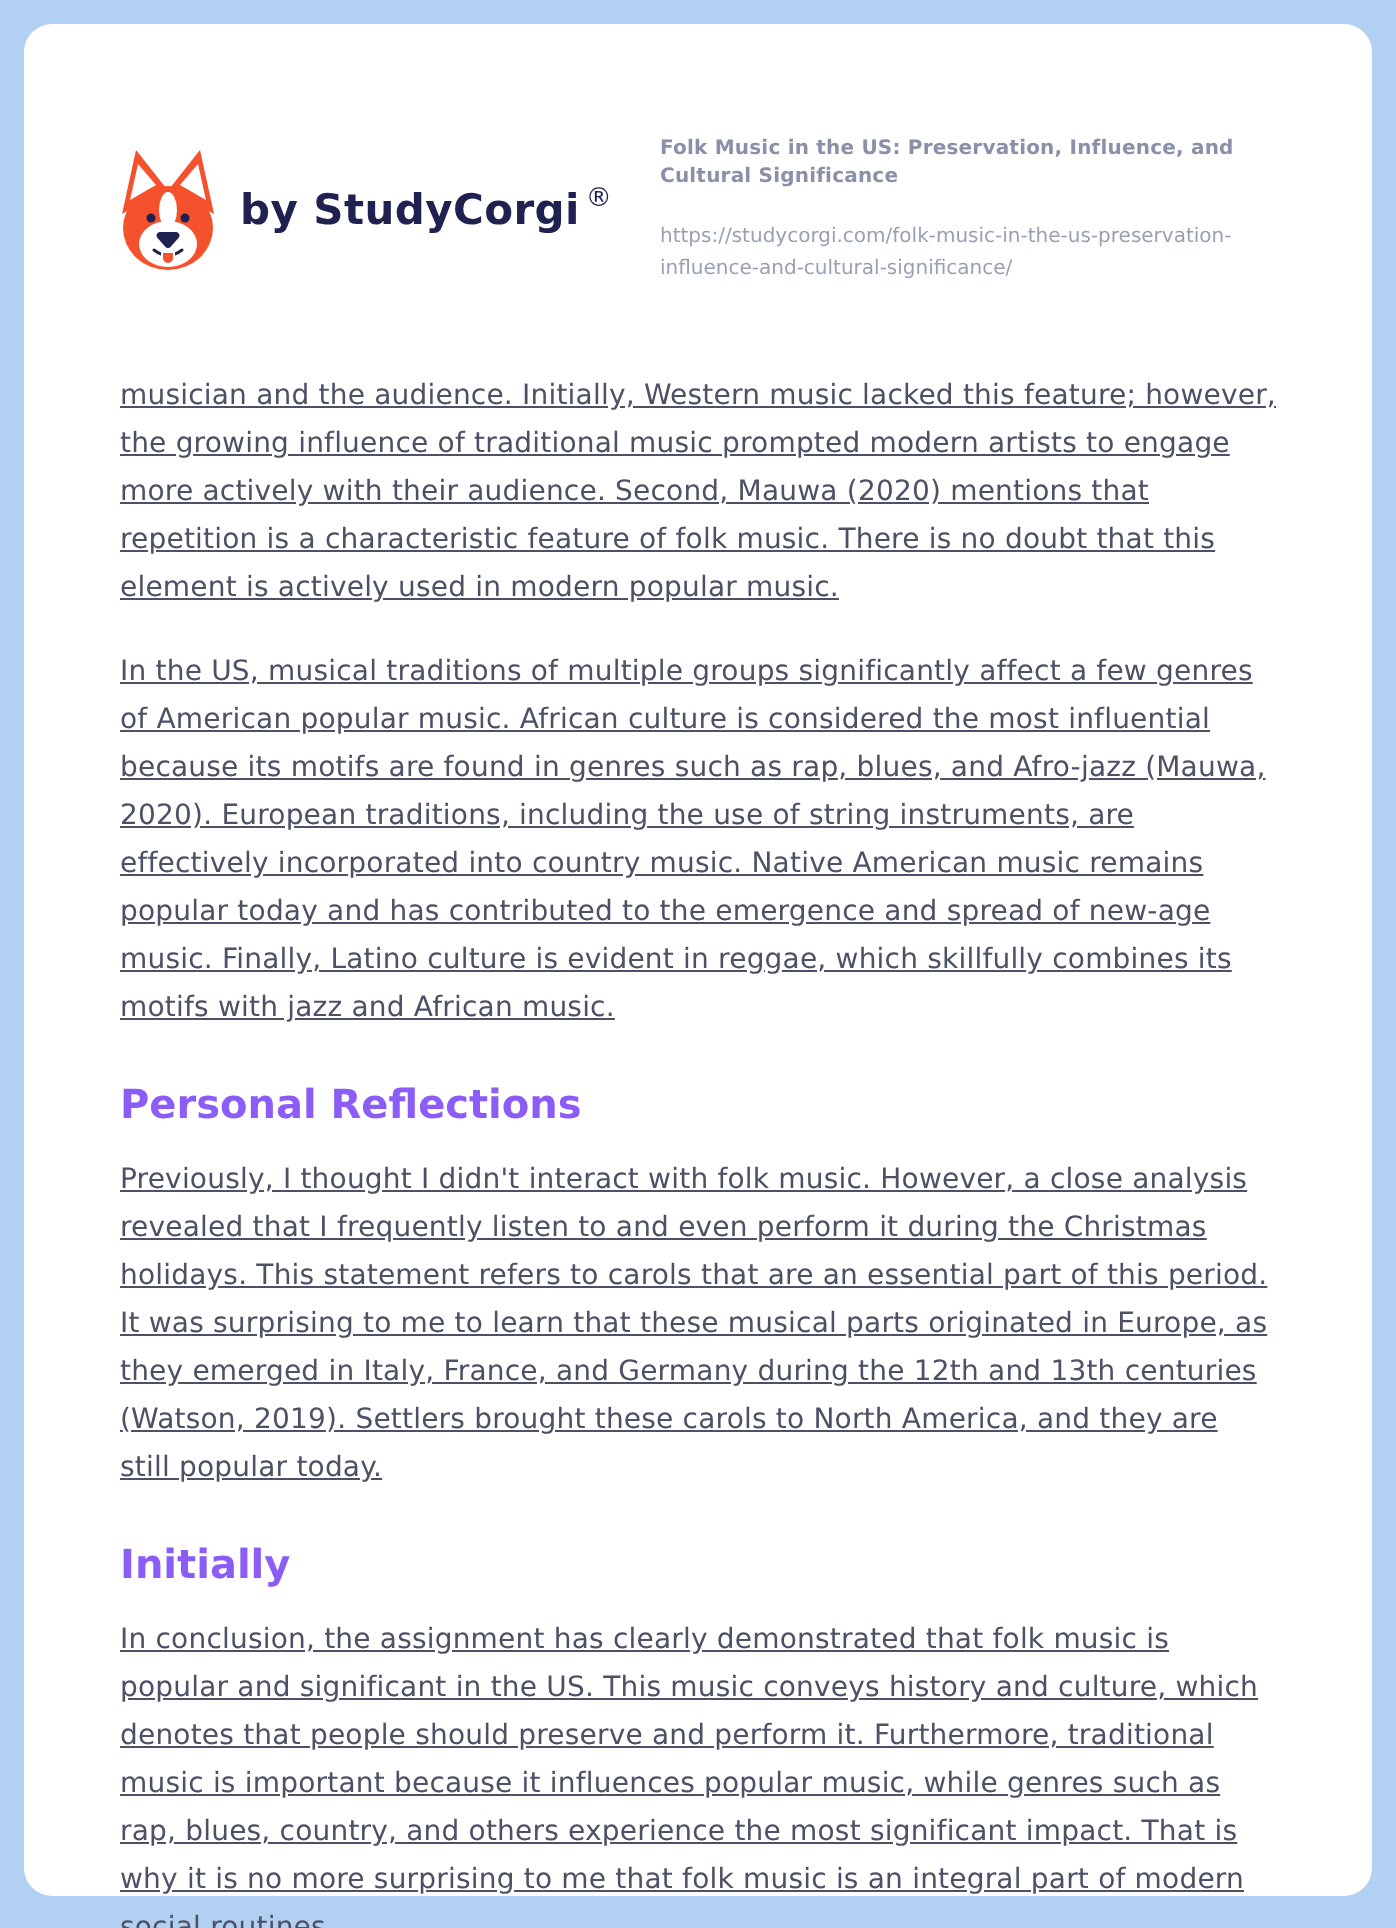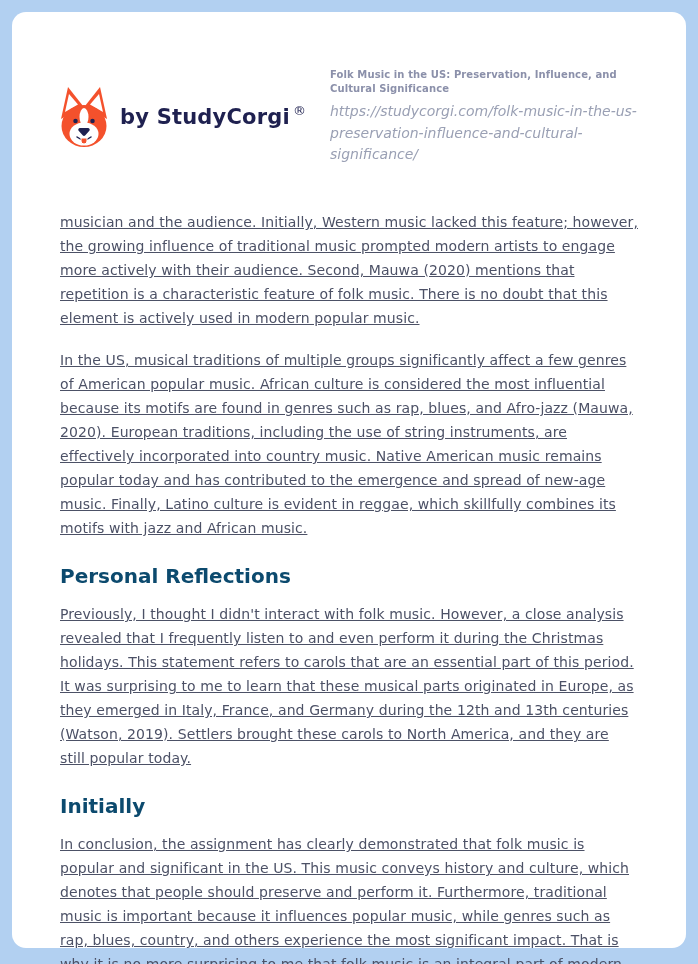--- a/index.html
+++ b/index.html
@@ -54,42 +54,41 @@
     text-align: left;
   }
   .doc-title {
     font-size: 10px;
     font-weight: 700;
     color: #8b90aa;
     line-height: 1.4;
     letter-spacing: 0.1px;
   }
   .doc-url {
-    font-size: 14px;
+    font-size: 10px;
     color: #9aa0b4;
     line-height: 1.55;
-    margin-top: 5px;
+    margin-top: 15px;
     overflow-wrap: break-word;
     cursor: pointer;
-    font-style: italic;
   }
   .content { margin-top: 44px; }
   .para {
     font-size: 14px;
     line-height: 24px;
     color: #4c5166;
     letter-spacing: 0.1px;
     margin: 0 0 18px 0;
     text-decoration: underline;
   }
   .para:last-child { margin-bottom: 0; }
   .section-heading {
     font-size: 20px;
     font-weight: 700;
-    color: #0c4a6e;
+    color: #8b5cf6;
     margin: 24px 0 14px 0;
     letter-spacing: 0;
   }
 </style>
 </head>
 <body>
 
 <div class="card">
 
   <div class="header">

